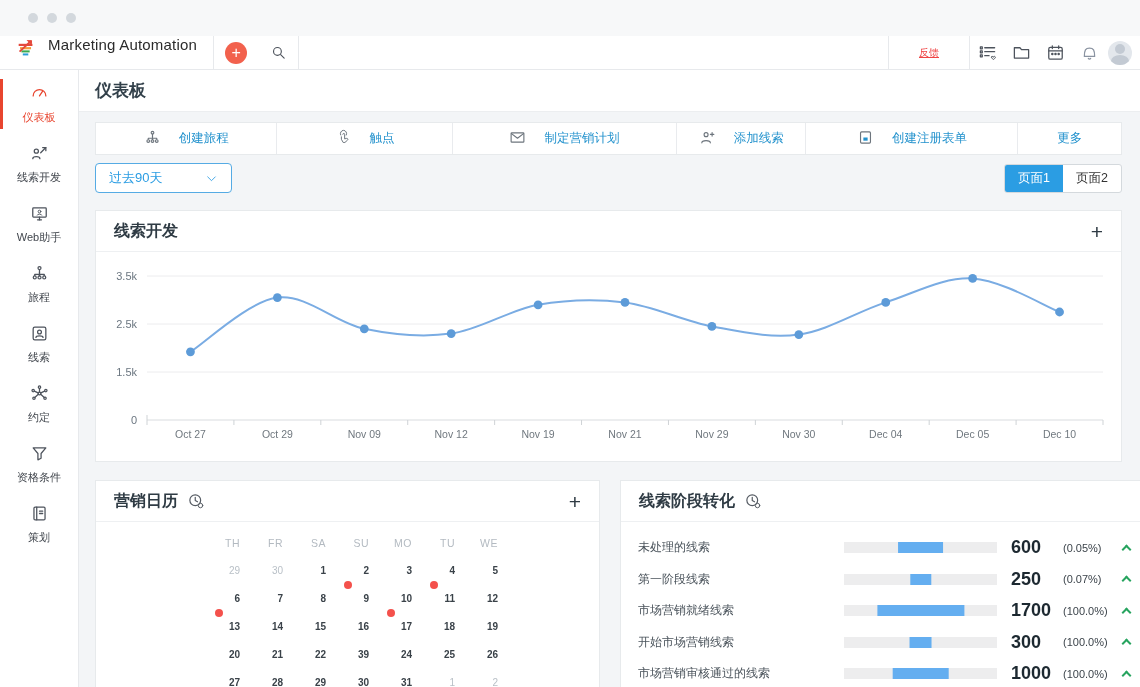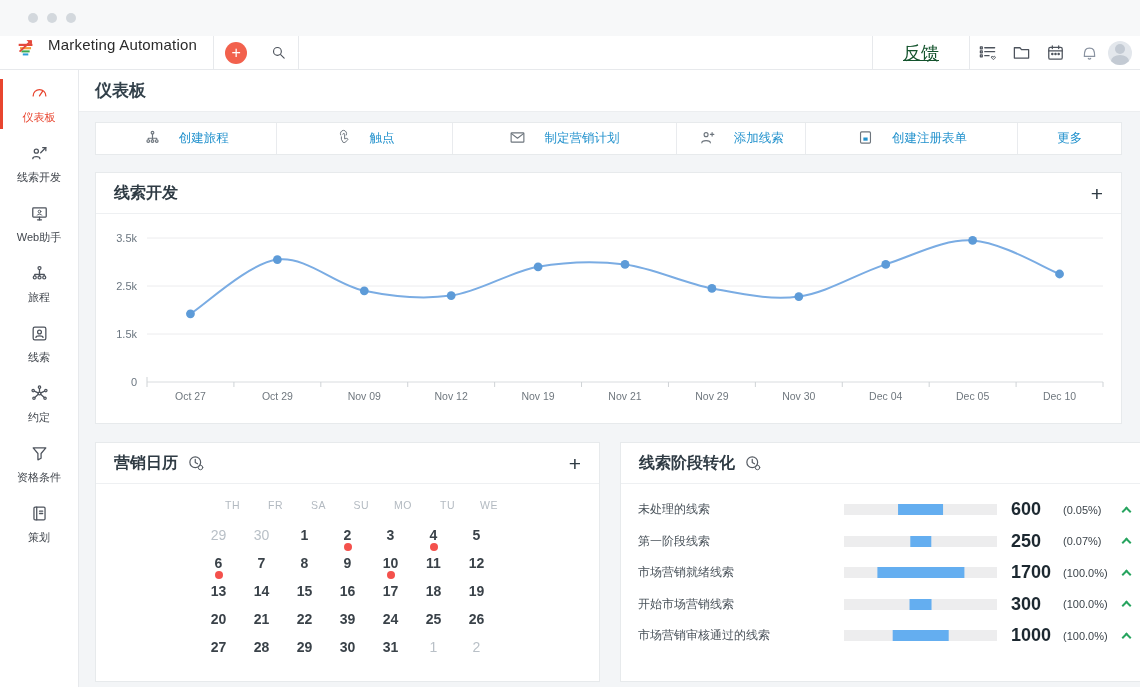--- a/index.html
+++ b/index.html
@@ -12,21 +12,21 @@
   .winbar { height:36px; background:#f7f8f9; display:flex; align-items:center; padding-left:28px; gap:9px; }
   .windot { width:10px; height:10px; border-radius:50%; background:#d3d8dd; }
   
   .appbar { height:34px; border-bottom:1px solid #e7e9ec; display:flex; align-items:stretch; background:#fff; }
   .brand { display:flex; gap:10px; padding:0 16px 0 14px; }
   .brand-title { font-size:15px; color:#2b2b2b; letter-spacing:.2px; }
   .vsep { width:1px; background:#e7e9ec; }
   .appbar-btn { display:flex; align-items:center; justify-content:center; width:44px; cursor:pointer; }
   .plus-circle { width:22px; height:22px; border-radius:50%; background:#f2614d; color:#fff; display:flex; align-items:center; justify-content:center; font-size:16px; line-height:1; }
   .appbar-spacer { flex:1; }
-  .feedback { display:flex; align-items:center; padding:0 30px; color:#14532d; font-size:18px; cursor:pointer;text-decoration:underline; }
+  .feedback { display:flex; align-items:center; padding:0 30px; color:#ef4444; font-size:10px; cursor:pointer;text-decoration:underline; }
   .icon-btn { width:34px; display:flex; align-items:center; justify-content:center; color:#4d535c; cursor:pointer; }
   .avatar { width:24px; height:24px; border-radius:50%; background:#e3e7ec; overflow:hidden; position:relative; margin:auto 8px auto 2px; }
   .avatar::before { content:''; position:absolute; width:10px; height:10px; border-radius:50%; background:#c3cad3; left:7px; top:3px; }
   .avatar::after { content:''; position:absolute; width:18px; height:12px; border-radius:50% 50% 0 0; background:#c3cad3; left:3px; top:14px; }
   
   .main-wrap { display:flex; height:617px; }
   .sidebar { width:79px; border-right:1px solid #e7e9ec; background:#fff; display:flex; flex-direction:column; padding-top:4px; flex:none; }
   .side-item { position:relative; display:flex; flex-direction:column; align-items:center; gap:5px; padding:10px 2px 9px; color:#41464d; font-size:11px; cursor:pointer; }
   .side-item svg { stroke:#4d535c; }
   .side-item.active { color:#e8452f; }
@@ -58,21 +58,21 @@
   .card-head { height:41px; display:flex; align-items:center; padding:0 18px; border-bottom:1px solid #eef0f2; }
   .card-title { font-size:16px; font-weight:700; color:#2f3b44; display:flex; align-items:center; gap:9px; }
   .card-title svg { stroke:#555b63; }
   .plus-glyph { margin-left:auto; font-size:21px; color:#2f3b44; cursor:pointer; line-height:1; font-weight:400; }
   .bottom-row { display:flex; gap:20px; margin-top:18px; }
   .cal-card { width:505px; height:240px; flex:none; }
   .conv-card { flex:1; height:240px; }
   
   .cal-grid { display:grid; grid-template-columns:repeat(7,43px); grid-auto-rows:28px; justify-content:center; margin-top:15px; }
   .cal-dow { font-size:10.5px; color:#b3bac1; text-align:right; letter-spacing:.5px; }
-  .cal-day { position:relative; text-align:center; font-size:14px; color:#3a4249; font-weight:600; cursor:pointer; }
+  .cal-day { position:relative; text-align:right; font-size:10px; color:#3a4249; font-weight:600; cursor:pointer; }
   .cal-day.muted { color:#b9c0c7; font-weight:400; }
   .cal-day .evdot { position:absolute; left:50%; transform:translateX(-50%); top:16px; width:8px; height:8px; border-radius:50%; background:#f4514c; }
   
   .conv-list { padding-top:10px; }
   .conv-row { display:flex; align-items:center; height:31.5px; padding:0 14px 0 17px; }
   .conv-label { width:206px; font-size:12px; color:#4a535b; }
   .conv-track { width:153px; height:11px; background:#ededee; position:relative; flex:none; }
   .conv-bar { position:absolute; top:0; bottom:0; left:50%; transform:translateX(-50%); background:#64aef0; }
   .conv-value { margin-left:14px; width:52px; font-size:18px; font-weight:700; color:#1c2830; }
   .conv-pct { width:60px; font-size:11px; color:#3c444b; }
@@ -279,20 +279,32 @@
                   <rect x="5" y="4" width="14" height="16" rx="1.5"></rect>
                   <rect x="9" y="12" width="6" height="4.5" fill="currentColor" stroke="none"></rect>
                 </svg></span>
               <span>创建注册表单</span>
             </div>
             <div class="action-cell ac-5">
               <span>更多</span>
             </div>
           </div>
 
+        <div class="filter-row">
+          <div class="date-dd">
+            <span>过去90天</span>
+            <svg class="icon" width="13" height="13" viewBox="0 0 24 24" stroke="#2b9de3" stroke-width="2.4">
+              <path d="M5 9 L12 16 L19 9"></path>
+            </svg>
+          </div>
+          <div class="segmented page-tabs">
+            <span class="seg-btn active">页面1</span>
+            <span class="seg-btn">页面2</span>
+          </div>
+        </div>
 
         <div class="card chart-card">
           <div class="card-head">
             <span class="card-title">线索开发</span>
             <span class="plus-glyph">+</span>
           </div>
           <div class="chart-body" id="chartBody"><svg width="1023" height="206" viewBox="0 0 1023 206" font-family="Liberation Sans, sans-serif">
                 <line x1="50" y1="24" x2="1006" y2="24" stroke="#ececee" stroke-width="1"></line>
                 <text x="40" y="28" text-anchor="end" font-size="11" fill="#6b7680">3.5k</text>
                 <line x1="50" y1="72" x2="1006" y2="72" stroke="#ececee" stroke-width="1"></line>

